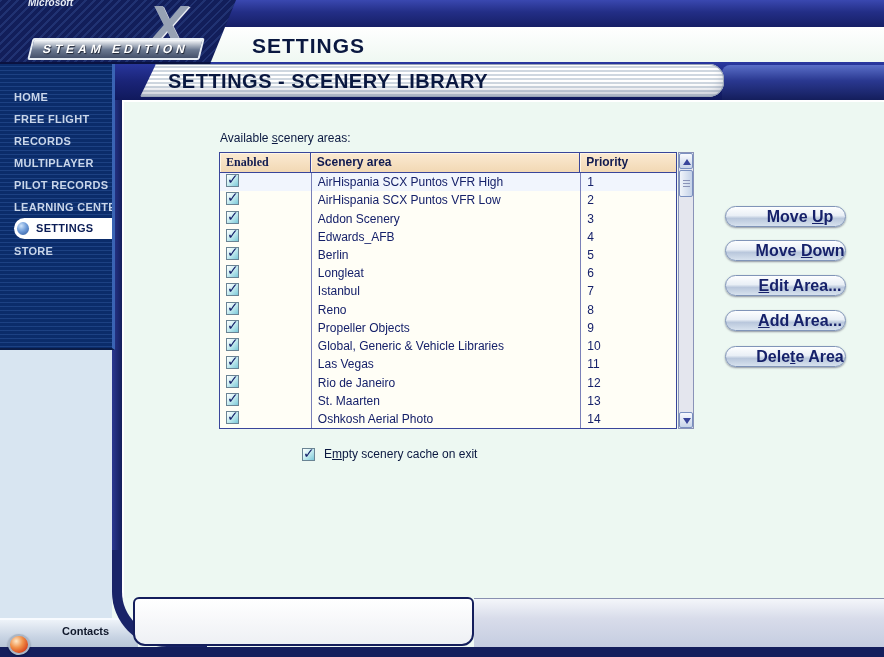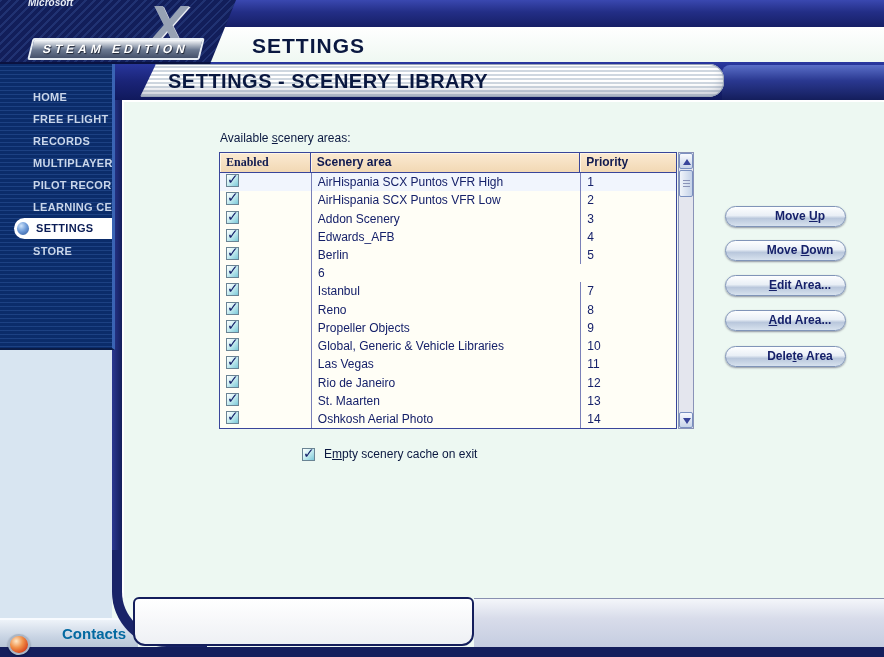--- a/index.html
+++ b/index.html
@@ -42,21 +42,21 @@
     background:linear-gradient(180deg,#F8FAFC 0%,#6A7890 55%,#44506A 100%);
     border:2px solid #E8EEF4;border-radius:2px;
     text-align:center;line-height:18px;font-size:12px;font-weight:bold;letter-spacing:4px;color:#FFFFFF;
     text-shadow:1px 1px 1px #1A2030;}
 
   
   .sidebar{left:0;top:62px;width:112px;height:286px;z-index:4;
     background-color:#0B2C6A;
     background-image:repeating-linear-gradient(180deg,rgba(90,140,220,.22) 0 1px,transparent 1px 4px);
     border-right:3px solid #3A64B4;border-bottom:2px solid #0A1C48;}
-  .nav-item{left:0;width:112px;height:22px;line-height:22px;padding-left:33px;box-sizing:border-box;
+  .nav-item{left:0;width:112px;height:22px;line-height:22px;padding-left:14px;box-sizing:border-box;
     font-size:11px;font-weight:bold;letter-spacing:.3px;color:#C9D6EA;white-space:nowrap;overflow:hidden;
     cursor:pointer;}
   .nav-item.selected{left:14px;width:98px;background:#FFFFFF;color:#0A1C55;
     border-radius:11px 0 0 11px;height:21px;line-height:21px;padding-left:22px;}
   .sel-orb{position:absolute;left:3px;top:4px;width:12px;height:13px;border-radius:50%;
     background:radial-gradient(circle at 35% 30%,#CFE4FA 0%,#6E9BD8 45%,#2A5498 100%);}
   .left-lower{left:0;top:348px;width:112px;height:270px;background:#D8E5F1;}
 
   
   .left-border{left:112px;top:100px;width:10px;height:462px;
@@ -101,21 +101,21 @@
     background:repeating-linear-gradient(180deg,#8A93B8 0 1px,transparent 1px 3px);}
   .tri-up{position:absolute;left:3px;top:5px;width:0;height:0;
     border-left:4px solid transparent;border-right:4px solid transparent;border-bottom:6px solid #39459A;}
   .tri-down{position:absolute;left:3px;top:5px;width:0;height:0;
     border-left:4px solid transparent;border-right:4px solid transparent;border-top:6px solid #39459A;}
 
   
   .sbtn{left:725px;width:121px;height:21px;border-radius:11px;cursor:pointer;
     background:linear-gradient(180deg,#FDFEFF 0%,#E9EFF6 45%,#B9C7DC 60%,#D7E2EE 100%);
     border:1px solid #8094B8;box-sizing:border-box;box-shadow:0 1px 2px rgba(0,0,40,.4);
-    text-align:center;line-height:19px;font-size:12px;font-weight:bold;color:#16216A;padding-left:29px;}
+    text-align:center;line-height:19px;font-size:16px;font-weight:bold;color:#16216A;padding-left:29px;}
 
   
   .cache-box{left:302px;top:447px;}
   .cache-label{left:324px;top:447px;font-size:12px;color:#0A1840;cursor:pointer;}
 
   
   .silver-bar{left:474px;top:598px;width:410px;height:49px;
     background:linear-gradient(180deg,#F4F6FA 0%,#D8DCEA 40%,#C4CCE0 100%);
     border-top:1px solid #8890B0;}
   .white-tab{left:133px;top:597px;width:341px;height:49px;z-index:6;
@@ -130,21 +130,21 @@
   .f-help{left:562px;} .f-cancel{left:662px;} .f-ok{left:762px;}
   .bottom-strip{left:0;top:647px;width:884px;height:10px;background:#141E5C;z-index:5;}
   .corner-swoosh{left:112px;top:550px;width:95px;height:97px;z-index:5;
     border-left:10px solid #1A2468;border-bottom:11px solid #1A2468;
     border-bottom-left-radius:55px;box-sizing:border-box;}
 
   
   .contacts-bar{left:0;top:618px;width:138px;height:30px;z-index:4;cursor:pointer;
     background:linear-gradient(180deg,#EEF3F9 0%,#C6D2E2 60%,#B4C2D4 100%);
     border-top:2px solid #F8FBFF;border-radius:0 10px 0 0;}
-  .contacts-label{left:62px;top:625px;z-index:6;font-size:15px;font-weight:bold;color:#0369a1;}
+  .contacts-label{left:62px;top:625px;z-index:6;font-size:11px;font-weight:bold;color:#0f172a;}
   .orb{left:8px;top:634px;width:18px;height:17px;border-radius:50%;z-index:7;cursor:pointer;
     background:radial-gradient(circle at 35% 30%,#FFE8C8 0%,#F09048 40%,#D84820 75%,#A03010 100%);
     border:2px solid #AAB6C6;box-shadow:0 1px 2px rgba(0,0,30,.4);}
 </style>
 </head>
 <body>
 
 <div class="stage">
 
   
@@ -234,20 +234,23 @@
       <div class="c1"><span class="cb"></span></div>
       <div class="c2">
             <span>Berlin</span>
           </div>
       <div class="c3">
             <span>5</span>
           </div>
     </div>
         <div class="trow">
       <div class="c1"><span class="cb"></span></div>
+      <div class="c2">
+            <span>Longleat</span>
+          </div>
       <div class="c3">
             <span>6</span>
           </div>
     </div>
         <div class="trow">
       <div class="c1"><span class="cb"></span></div>
       <div class="c2">
             <span>Istanbul</span>
           </div>
       <div class="c3">

